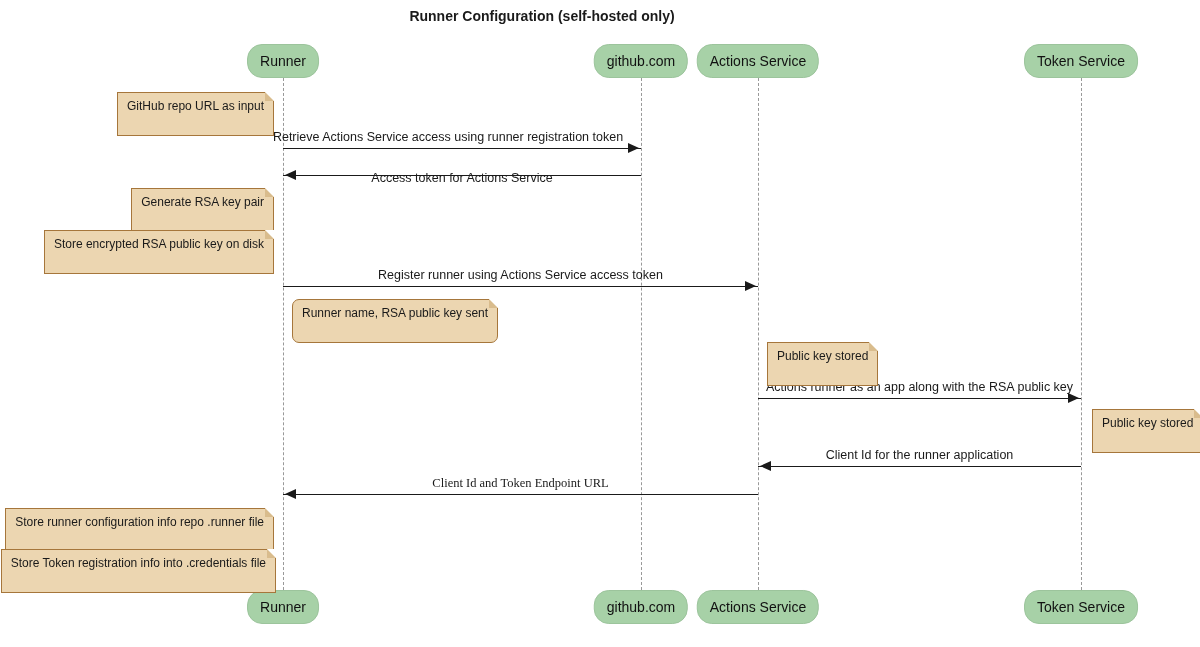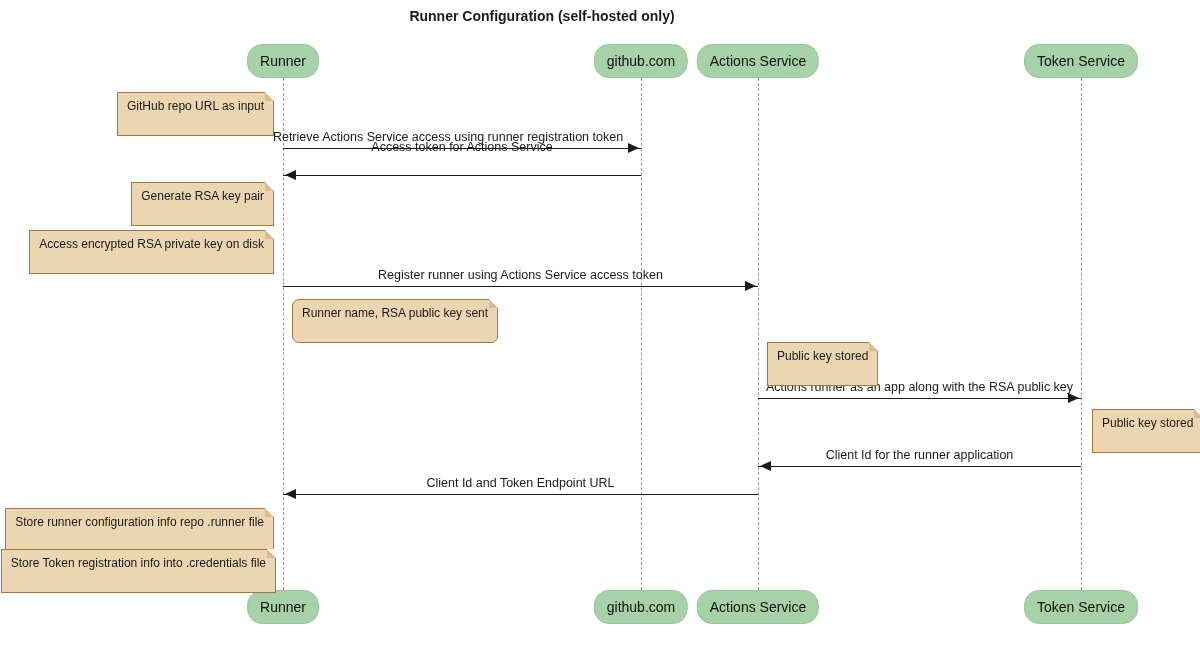--- a/index.html
+++ b/index.html
@@ -115,36 +115,36 @@
       <div class="actor" style="left: 641px; top: 44px;">github.com</div>
       <div class="actor" style="left: 641px; top: 590px;">github.com</div>
       <div class="actor" style="left: 758px; top: 44px;">Actions Service</div>
       <div class="actor" style="left: 758px; top: 590px;">Actions Service</div>
       <div class="actor" style="left: 1081px; top: 44px;">Token Service</div>
       <div class="actor" style="left: 1081px; top: 590px;">Token Service</div>
       <div class="msg-line" style="left: 283px; top: 148px; width: 358px;"></div>
       <div class="msg-label" style="left: 448px; top: 130px;">Retrieve Actions Service access using runner registration token</div>
       <div class="arrowhead right" style="left: 628px; top: 143px;"></div>
       <div class="msg-line" style="left: 283px; top: 175px; width: 358px;"></div>
-      <div class="msg-label" style="left: 462px; top: 140px;">Access token for Actions Service</div>
+      <div class="msg-label" style="left: 462px; top: 171px;">Access token for Actions Service</div>
       <div class="arrowhead left" style="left: 285px; top: 170px;"></div>
       <div class="msg-line" style="left: 283px; top: 286px; width: 475px;"></div>
       <div class="msg-label" style="left: 520.5px; top: 268px;">Register runner using Actions Service access token</div>
       <div class="arrowhead right" style="left: 745px; top: 281px;"></div>
       <div class="msg-line" style="left: 758px; top: 398px; width: 323px;"></div>
       <div class="msg-label" style="left: 919.5px; top: 380px;">Actions runner as an app along with the RSA public key</div>
       <div class="arrowhead right" style="left: 1068px; top: 393px;"></div>
       <div class="msg-line" style="left: 758px; top: 466px; width: 323px;"></div>
       <div class="msg-label" style="left: 919.5px; top: 448px;">Client Id for the runner application</div>
       <div class="arrowhead left" style="left: 760px; top: 461px;"></div>
       <div class="msg-line" style="left: 283px; top: 494px; width: 475px;"></div>
-      <div class="msg-label" style="left: 520.5px; top: 476px;">Client Id and Token Endpoint URL</div>
+      <div class="msg-label" style="left: 520.5px; top: 476px; font-family: Liberation Serif, serif;">Client Id and Token Endpoint URL</div>
       <div class="arrowhead left" style="left: 285px; top: 489px;"></div>
       <div class="note" style="top: 92px; right: 926px;">GitHub repo URL as input</div>
-      <div class="note" style="top: 182px; right: 926px;">Generate RSA key pair</div>
-      <div class="note" style="top: 230px; right: 926px;">Access encrypted RSA private key on disk</div>
+      <div class="note" style="top: 188px; right: 926px;">Generate RSA key pair</div>
+      <div class="note" style="top: 230px; right: 926px;">Store encrypted RSA public key on disk</div>
       <div class="note" style="top: 299px; left: 292px; border-radius: 7px;">Runner name, RSA public key sent</div>
       <div class="note" style="top: 342px; left: 767px;">Public key stored</div>
       <div class="note" style="top: 409px; left: 1092px;">Public key stored</div>
       <div class="note" style="top: 508px; right: 926px;">Store runner configuration info repo .runner file</div>
       <div class="note" style="top: 549px; right: 924px;">Store Token registration info into .credentials file</div>
     </div>
 </div>
 
 </body></html>

